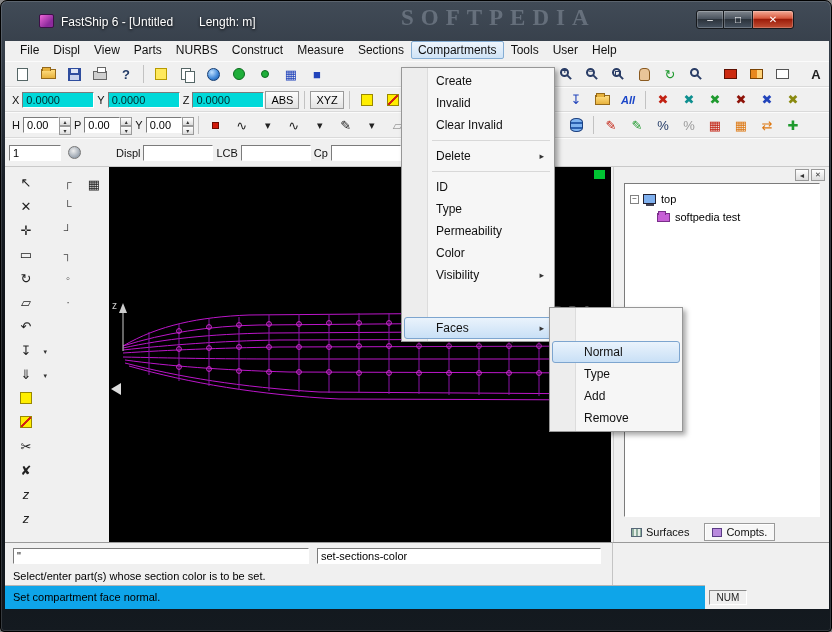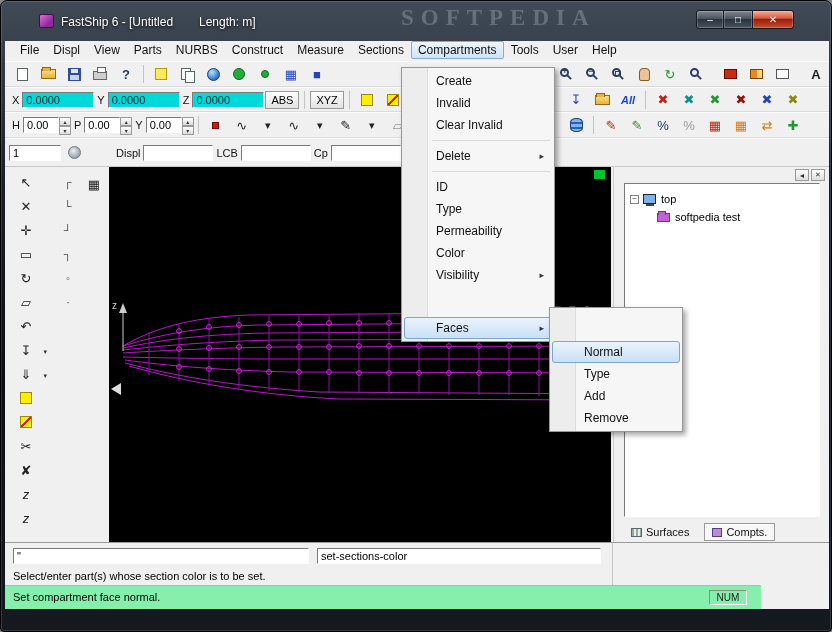--- a/index.html
+++ b/index.html
@@ -139,21 +139,21 @@
 
   
   .cmd{position:absolute;left:0;top:501px;width:607px;height:43px;background:#f0f0f0;border-top:1px solid #9a9a9a;}
   .cmd .in1{position:absolute;left:8px;top:5px;width:296px;}
   .cmd .in2{position:absolute;left:312px;top:5px;width:284px;}
   .cmd-prompt{position:absolute;left:8px;top:27px;font-size:11px;color:#000;}
   .cmd-right{position:absolute;left:607px;top:501px;width:217px;height:43px;background:#f0f0f0;
     border-top:1px solid #9a9a9a;border-left:1px solid #c4c4c4;}
 
   
-  .status{position:absolute;left:0;top:544px;width:756px;height:24px;background:#86efac;border-top:1px solid #b5b5b5;}
+  .status{position:absolute;left:0;top:544px;width:700px;height:24px;background:#0ea5e9;border-top:1px solid #b5b5b5;}
   .status-msg{position:absolute;left:8px;top:5px;font-size:11px;color:#000;}
   .num{position:absolute;left:704px;top:4px;width:38px;height:15px;font-size:10px;color:#222;
     border:1px solid;border-color:#8a8a8a #fff #fff #8a8a8a;display:flex;align-items:center;justify-content:center;}
 
   
   .popup{position:absolute;z-index:60;background:#f6f6f6;border:1px solid #979797;padding:2px 1px;
     box-shadow:3px 3px 5px rgba(0,0,0,.35);
     background:linear-gradient(to right,#ededed 0,#ededed 25px,#dcdcdc 25px,#dcdcdc 26px,#f6f6f6 26px);}
   .menu-popup{left:400px;top:66px;width:154px;}
   .sub-popup{left:548px;top:306px;width:134px;z-index:61;}

